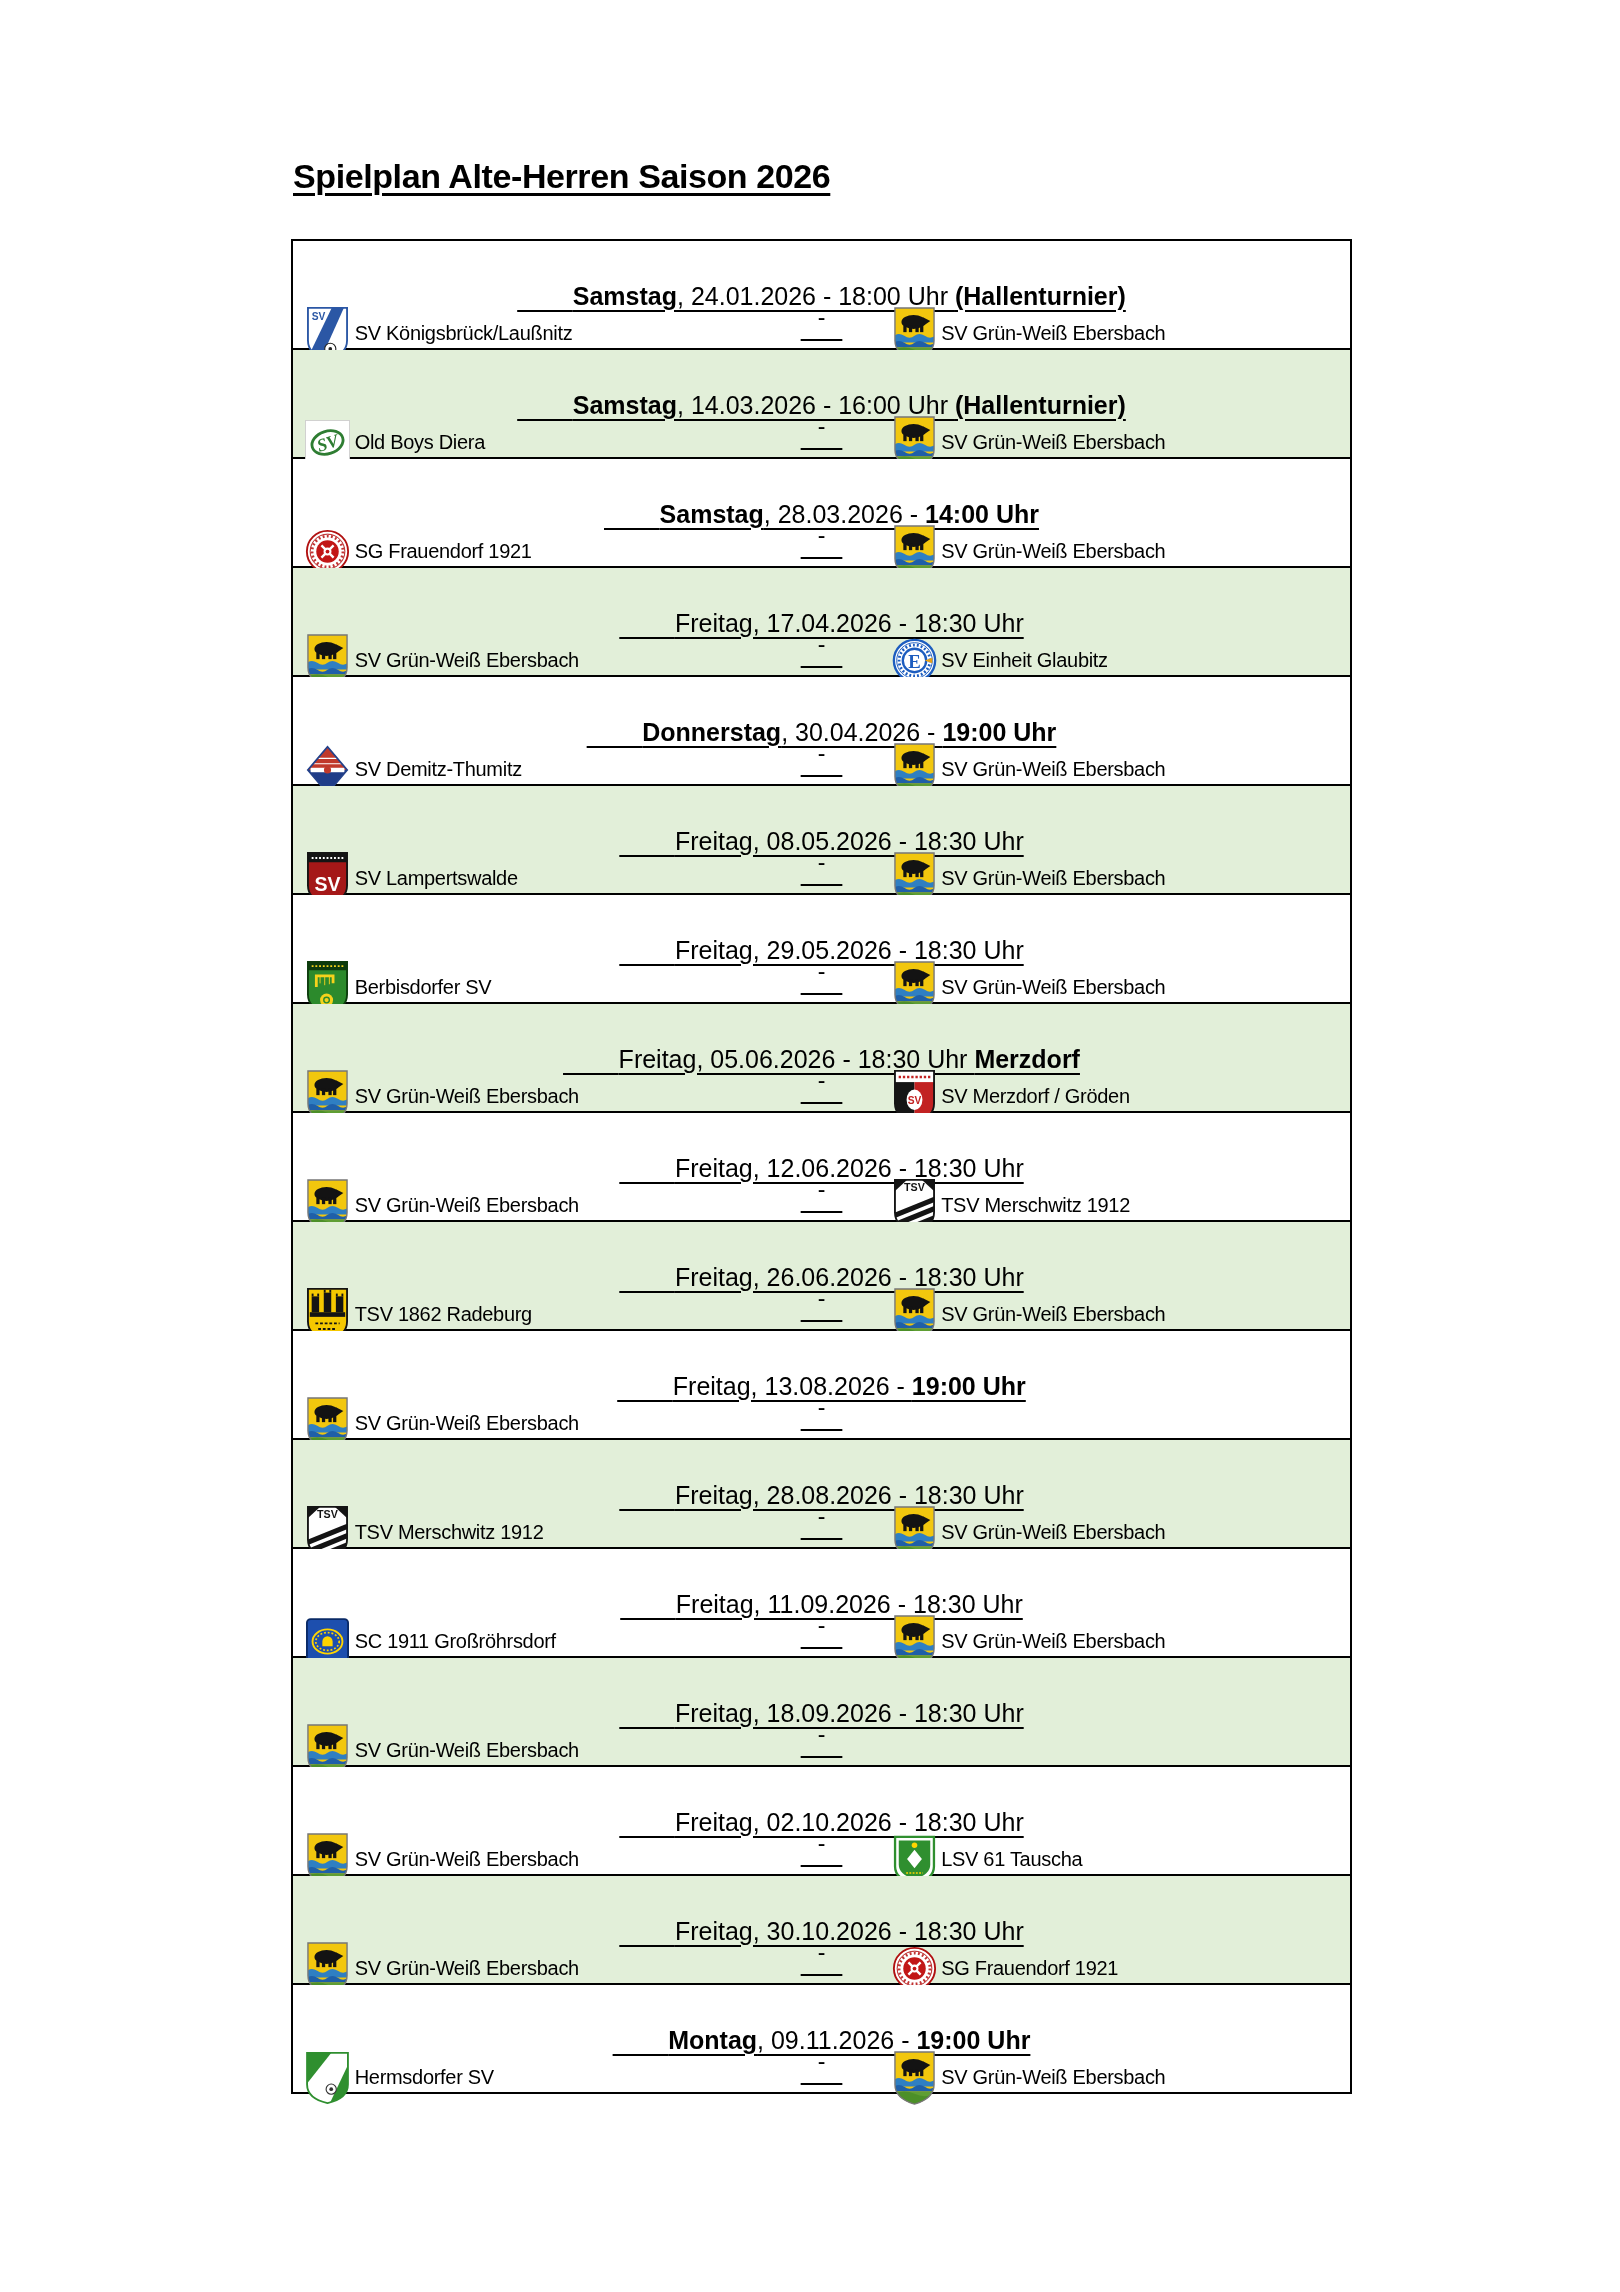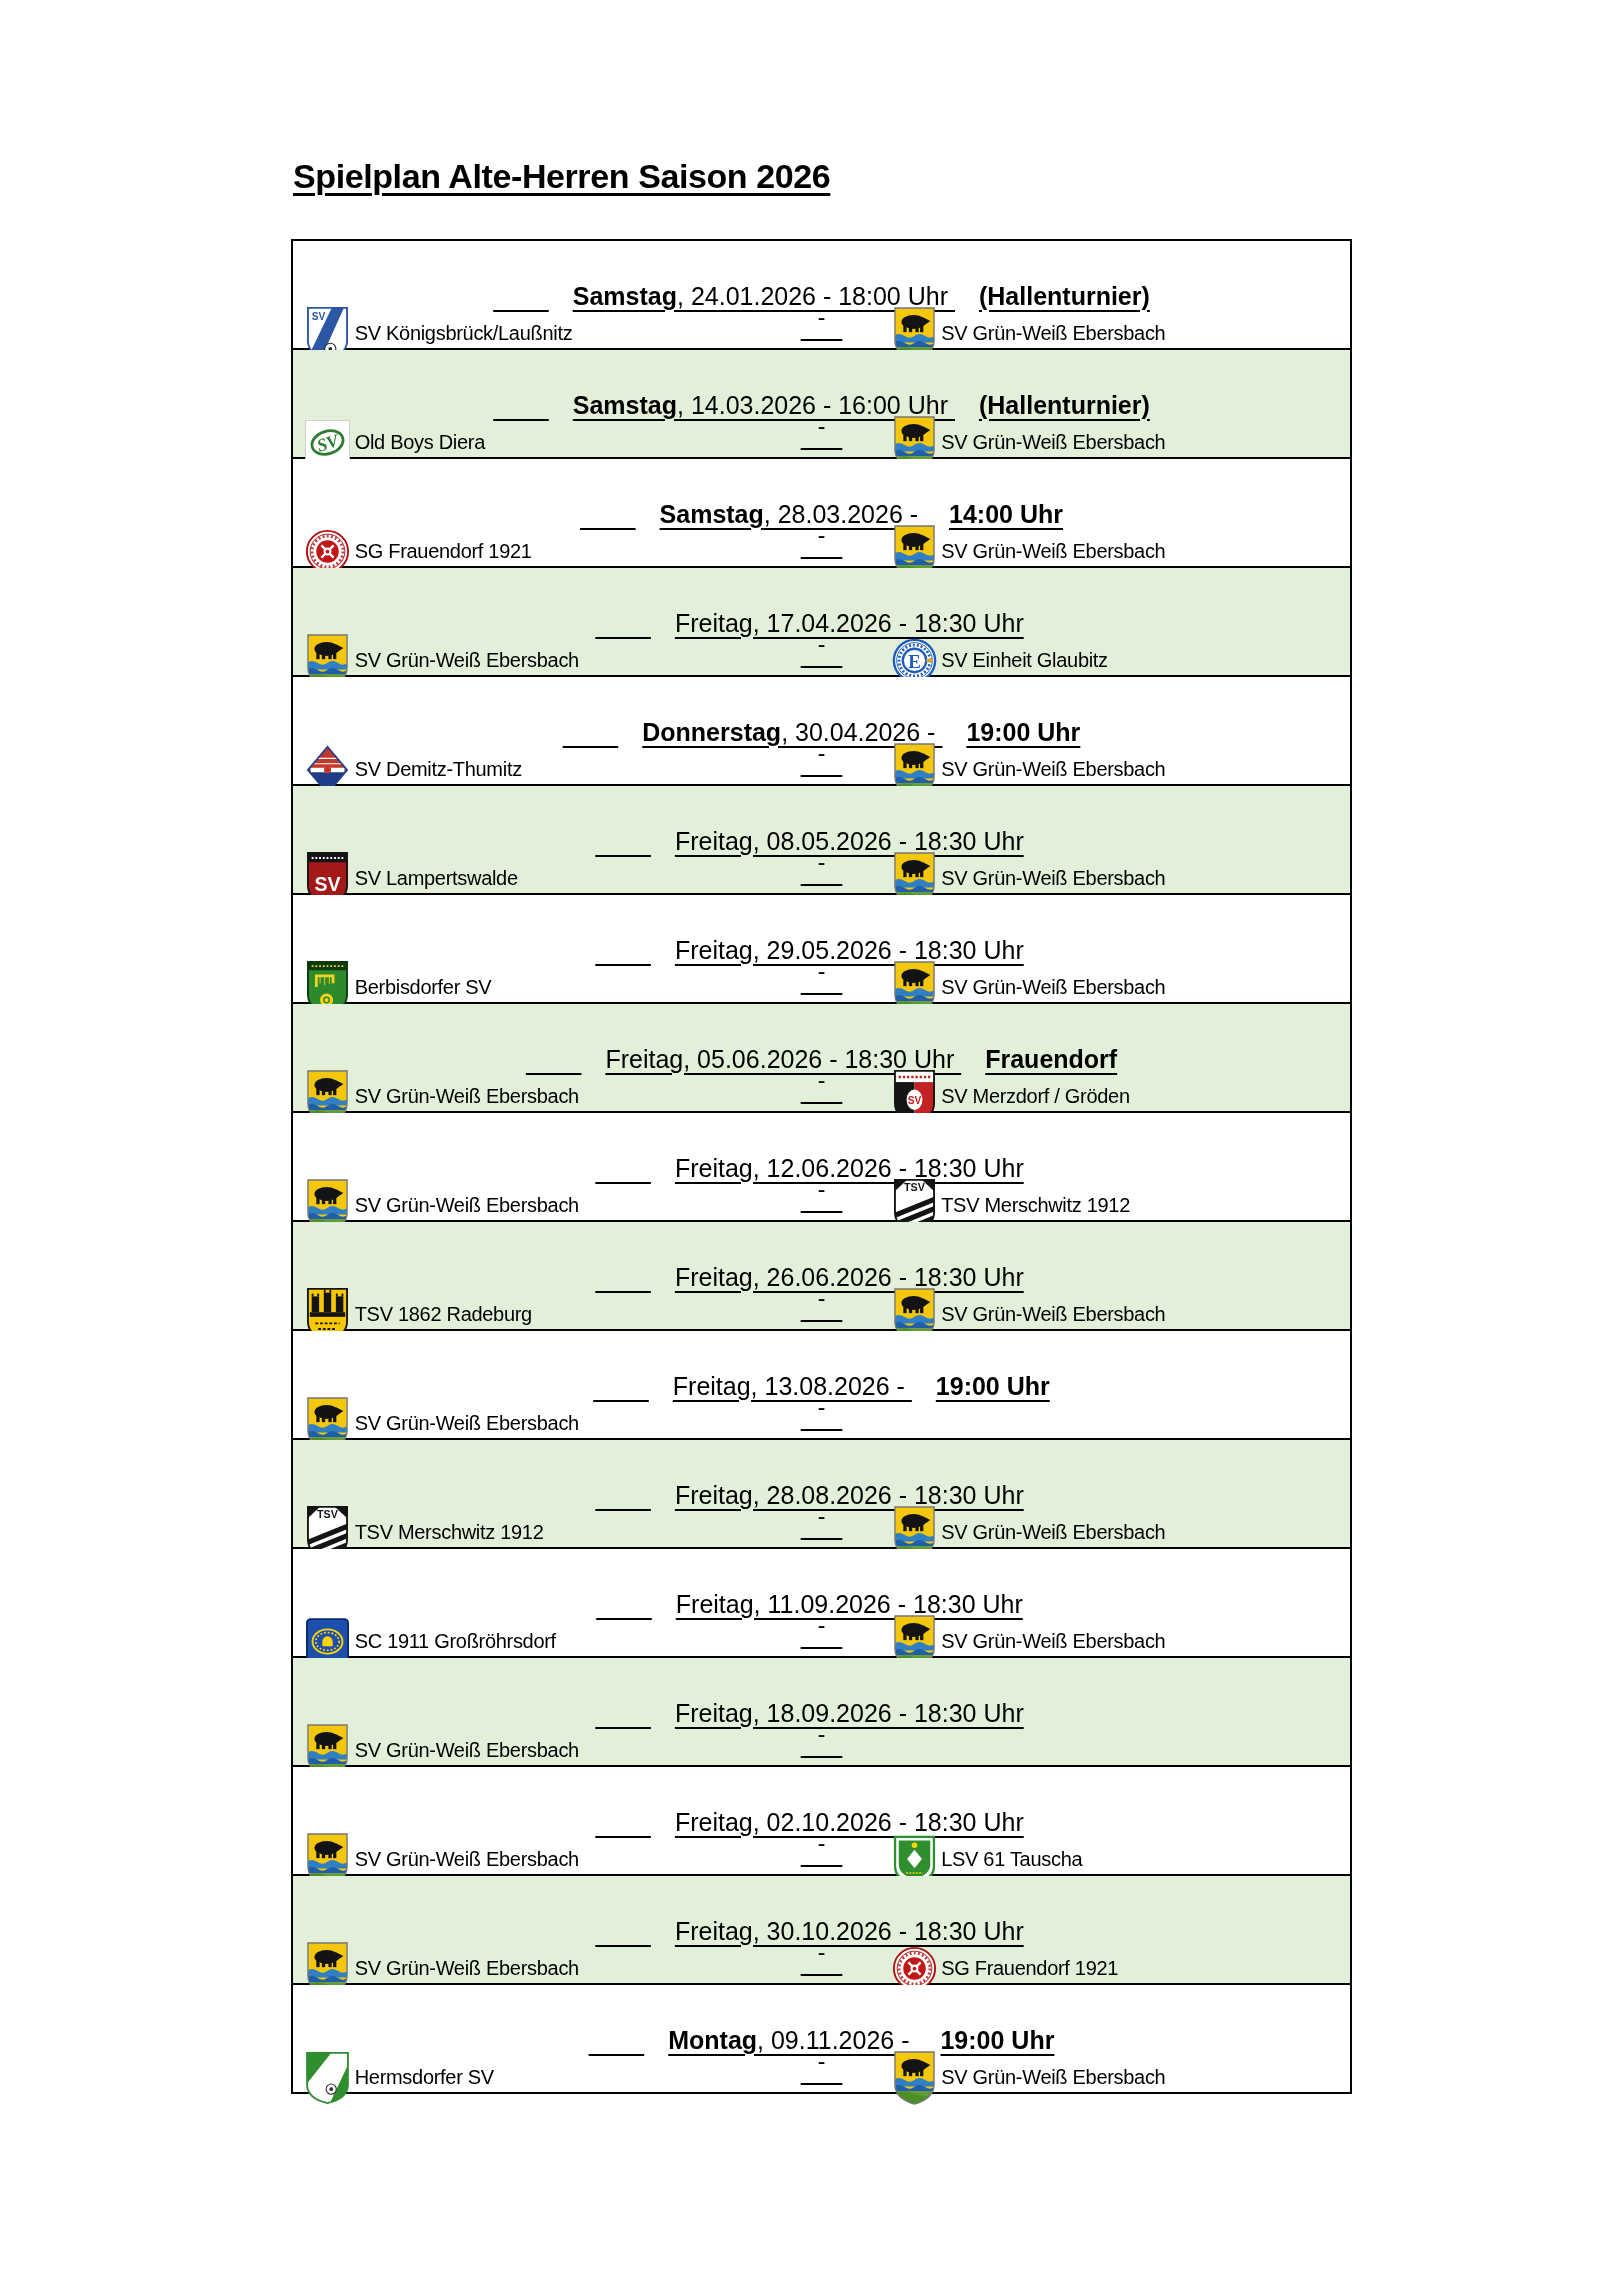--- a/index.html
+++ b/index.html
@@ -40,21 +40,21 @@
     padding-top:11.6px;
     font-size:25px;
     line-height:29px;
   }
   .date-header .hdr-underline{
     text-decoration:underline;
     text-decoration-thickness:2.2px;
     text-underline-offset:5.4px;
   }
   .date-header span{white-space:pre;}
-  .seg-bold{font-weight:bold;margin-left:24px;}
+  .seg-bold{font-weight:bold;}
   .match-row{
     position:absolute;left:0;right:0;top:47px;height:59px;
   }
   .team{
     position:absolute;top:16px;height:59px;
     display:flex;align-items:center;gap:3px;
   }
   .team.home{left:10.7px;}
   .team.away{left:56.5%;}
   .team-name{
@@ -429,21 +429,21 @@
                 <path d="M1,1 H43 V36 Q43 51 22 57 Q1 51 1 36 Z" fill="none" stroke="#777" stroke-width="1.5"></path>
               </svg>
             </span>
         <span class="team-name">SV Grün-Weiß Ebersbach</span>
       </div>
     </div>
   </section>
       <section class="match-section alt">
     <div class="date-header">
       <span class="hdr-underline">
-        <span class="seg-bold"></span><span>Freitag, 05.06.2026 - 18:30 Uhr </span><span class="seg-bold">Frauendorf</span>
+        <span class="seg-bold"></span><span>Freitag, 05.06.2026 - 18:30 Uhr </span><span class="seg-bold">Merzdorf</span>
       </span>
     </div>
     <div class="match-row">
       <div class="team home">
         <span class="logo">
               <svg viewBox="0 0 44 58" width="41" height="54">
                 <defs>
                   <clipPath id="cp_eb">
                     <path d="M1,1 H43 V36 Q43 51 22 57 Q1 51 1 36 Z"></path>
                   </clipPath>

